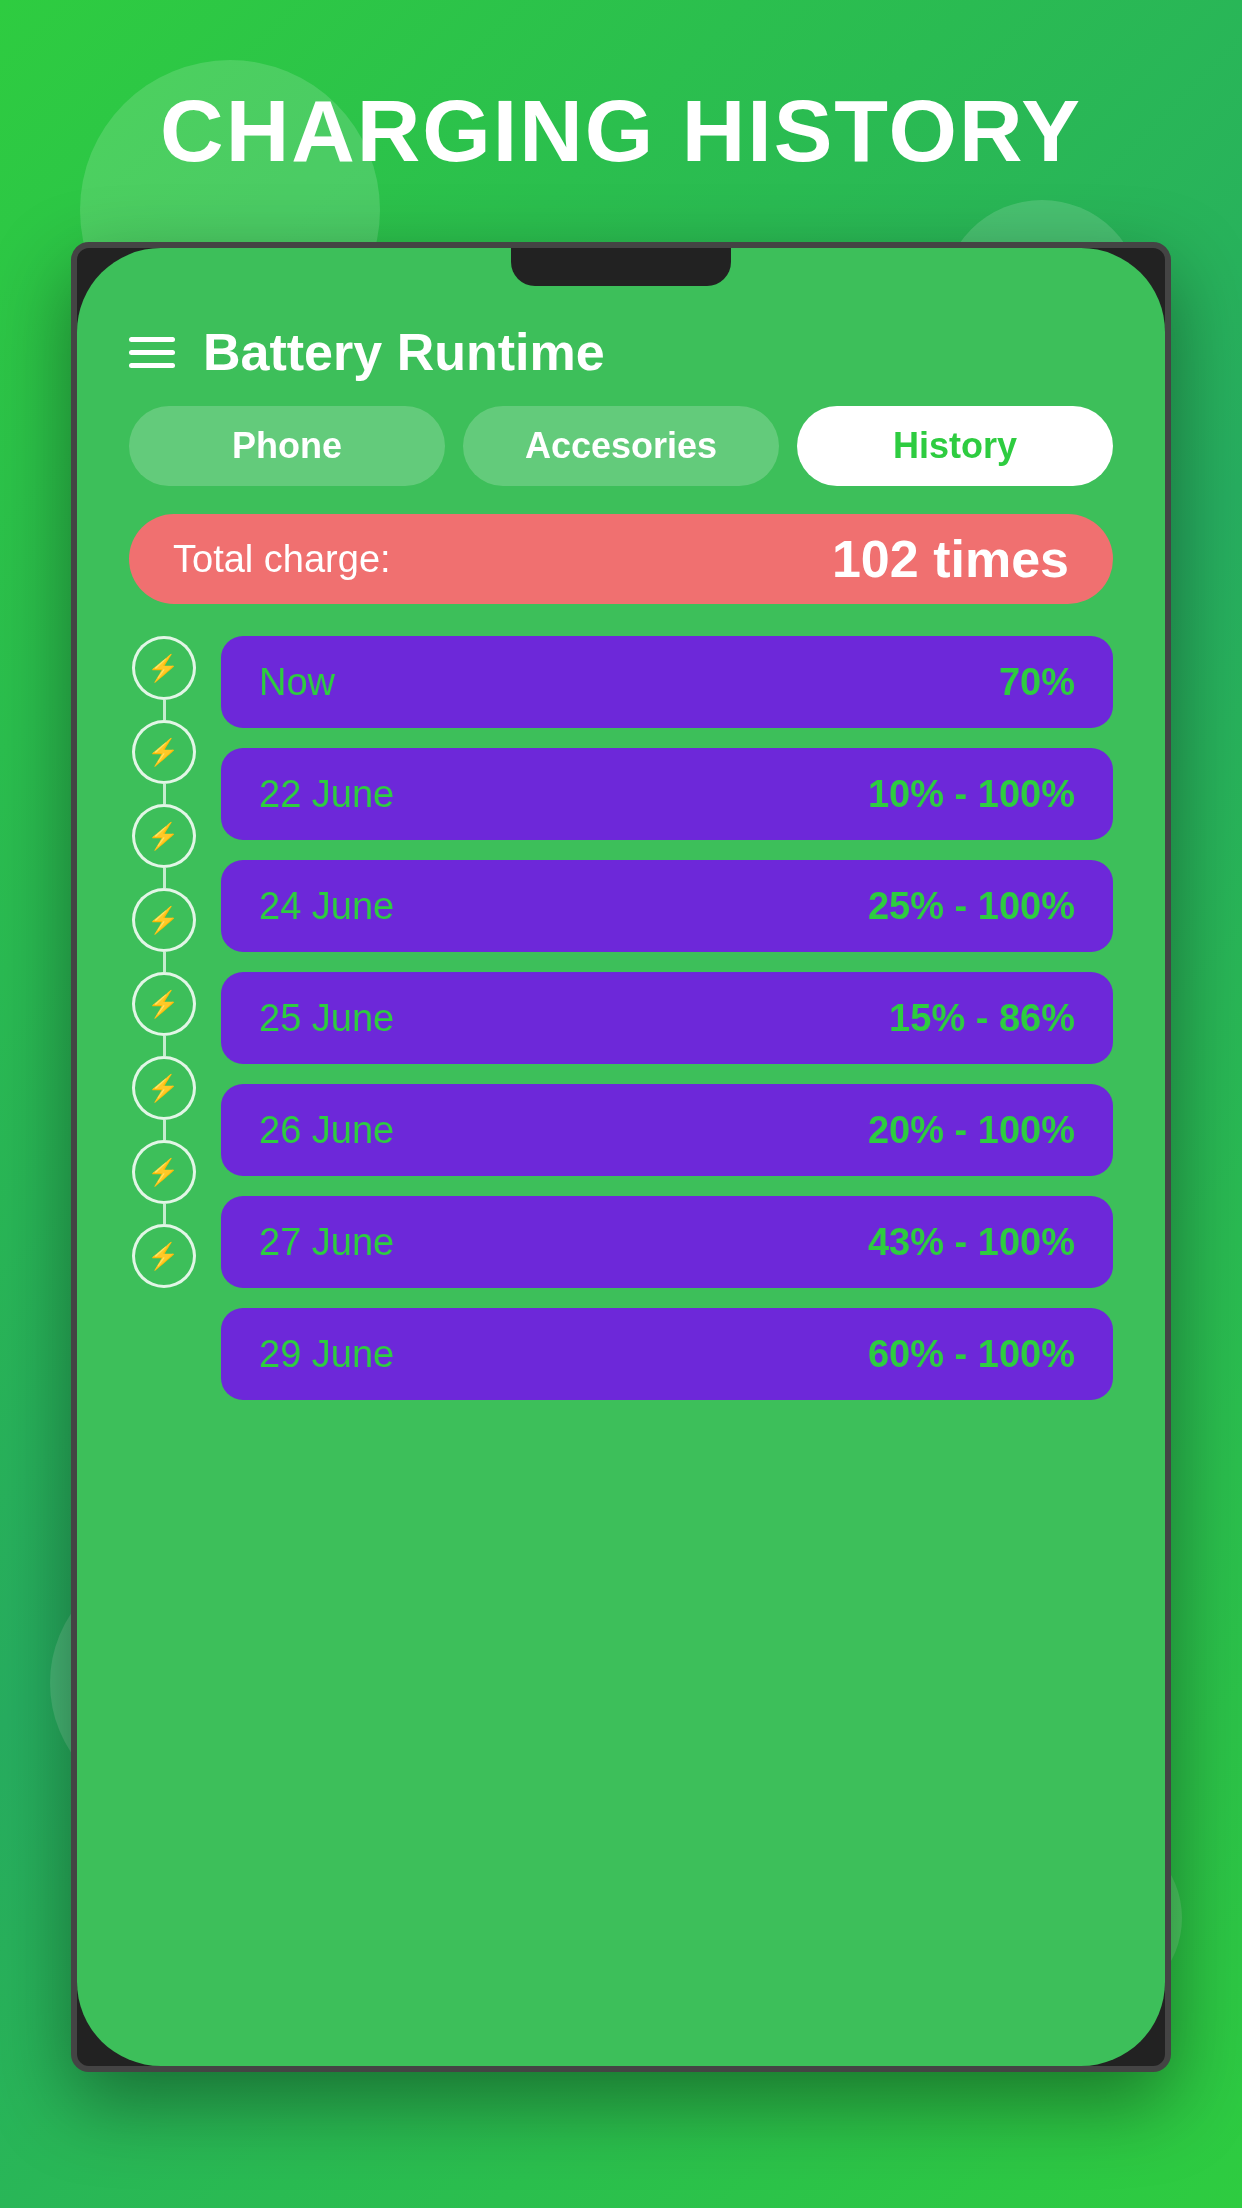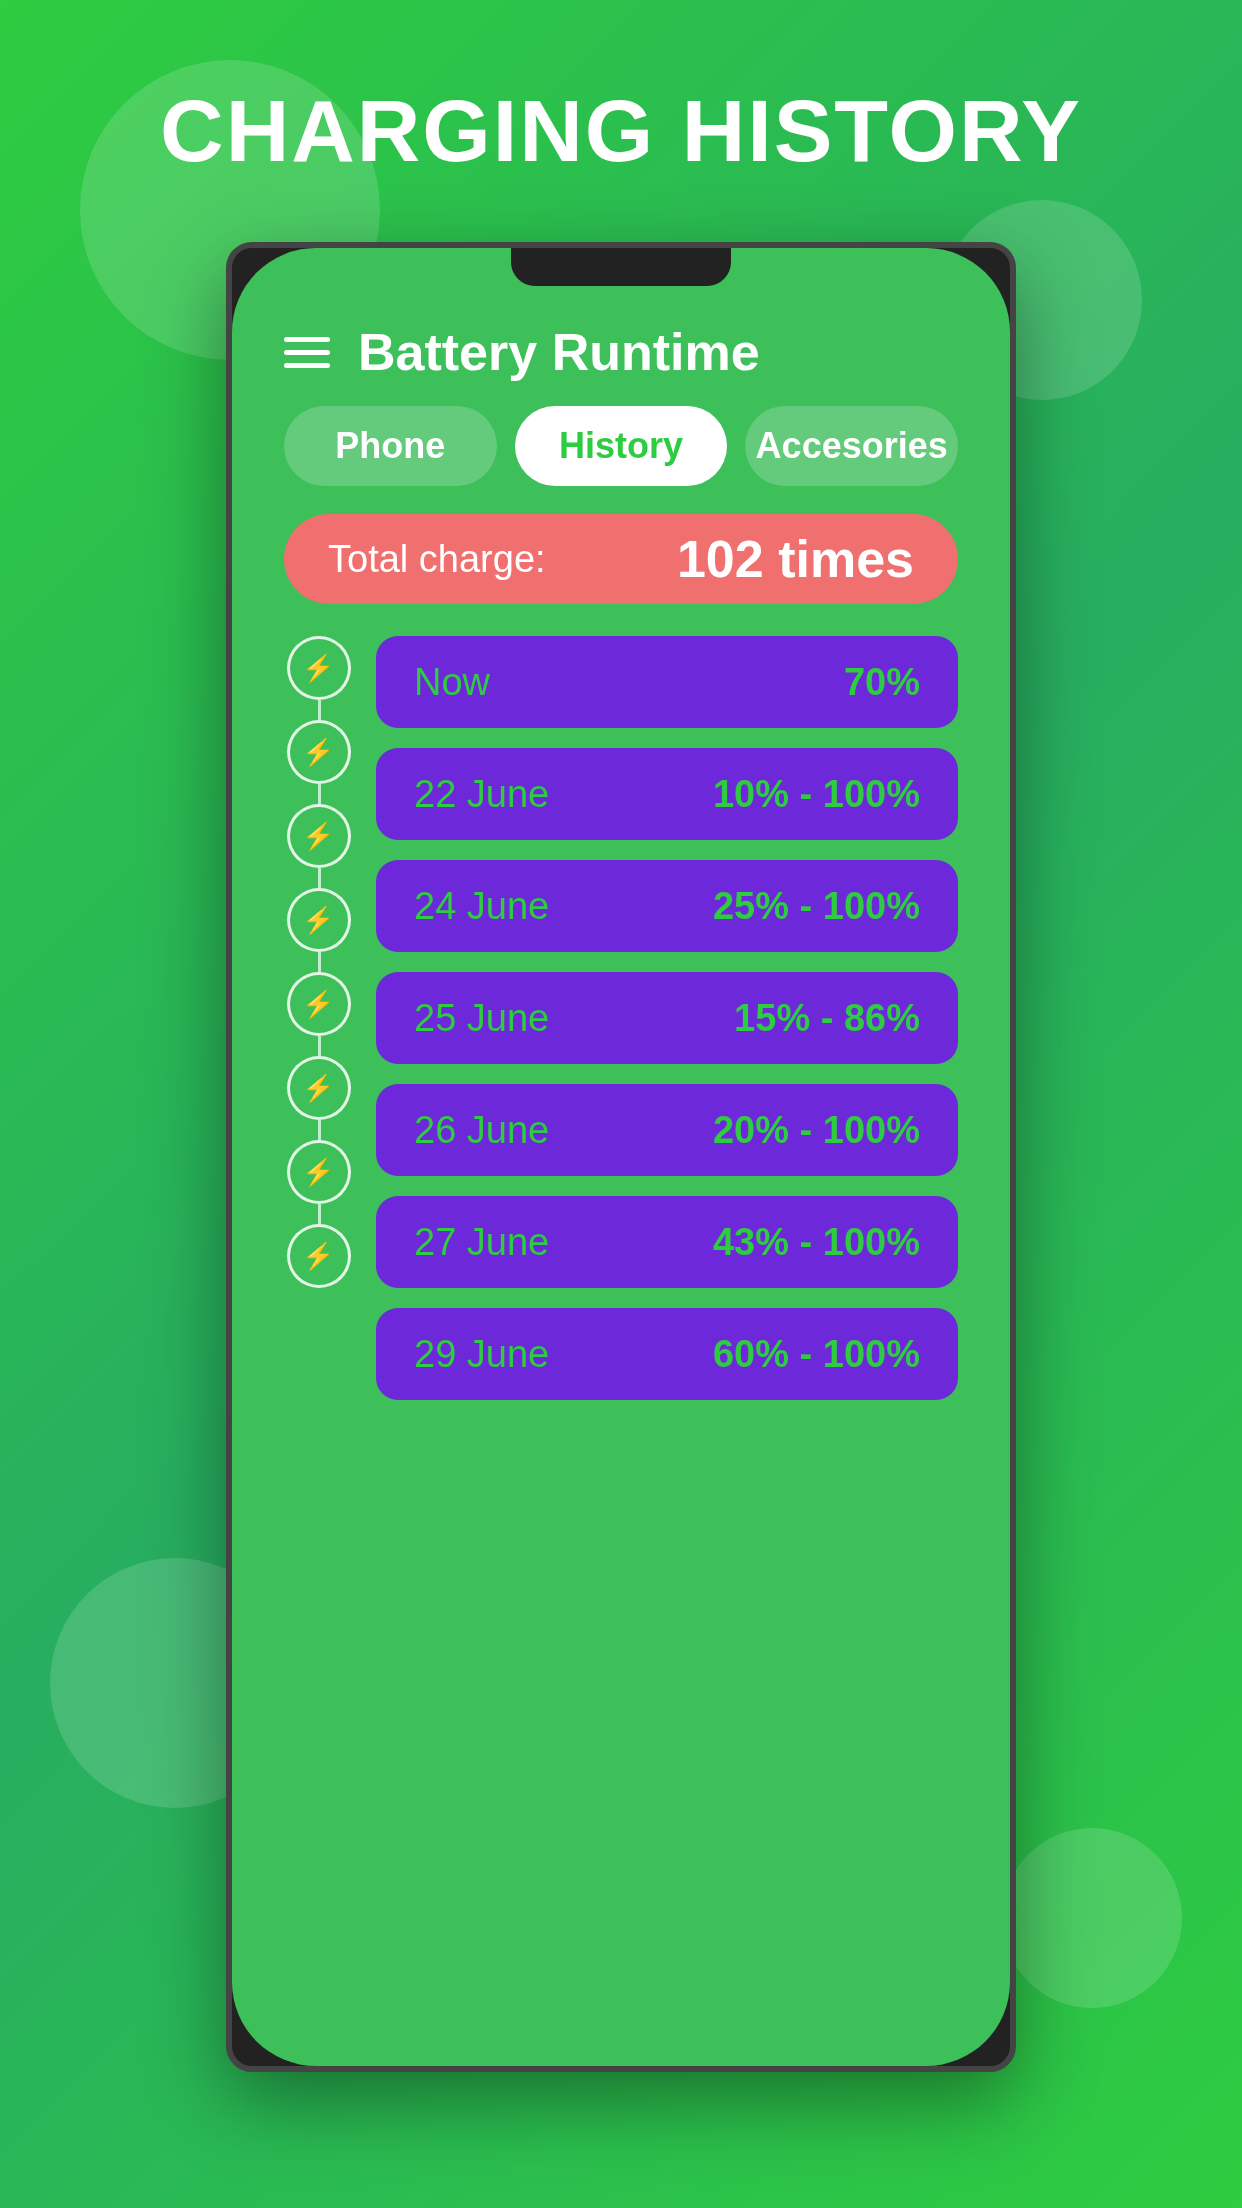--- a/index.html
+++ b/index.html
@@ -29,24 +29,24 @@
       font-size: 88px;
       font-weight: 900;
       letter-spacing: 2px;
       margin-top: 80px;
       text-align: center;
       z-index: 1;
     }
 
     
     .phone-frame {
-      width: 790px;
+      width: 1100px;
       height: 1830px;
       background: #222;
-      border-radius: 26px;
+      border-radius: 18px;
       margin-top: 60px;
       position: relative;
       z-index: 2;
       box-shadow: 0 30px 80px rgba(0,0,0,0.4);
       border: 6px solid #444;
       overflow: hidden;
     }
 
     
     .phone-screen {
@@ -234,22 +234,22 @@
       <div class="hamburger-icon">
         <span></span>
         <span></span>
         <span></span>
       </div>
       <span class="app-title">Battery Runtime</span>
     </div>
 
     <div class="tab-bar">
       <div class="tab-item inactive">Phone</div>
+      <div class="tab-item inactive">Accesories</div>
       <div class="tab-item active">History</div>
-      <div class="tab-item inactive">Accesories</div>
     </div>
 
     <div class="total-charge-banner">
       <span class="total-charge-label">Total charge:</span>
       <span class="total-charge-value">102 times</span>
     </div>
 
     <div class="list-container">
       <div class="left-col" id="left-col">
           <div style="display: flex; flex-direction: column; align-items: center;">

